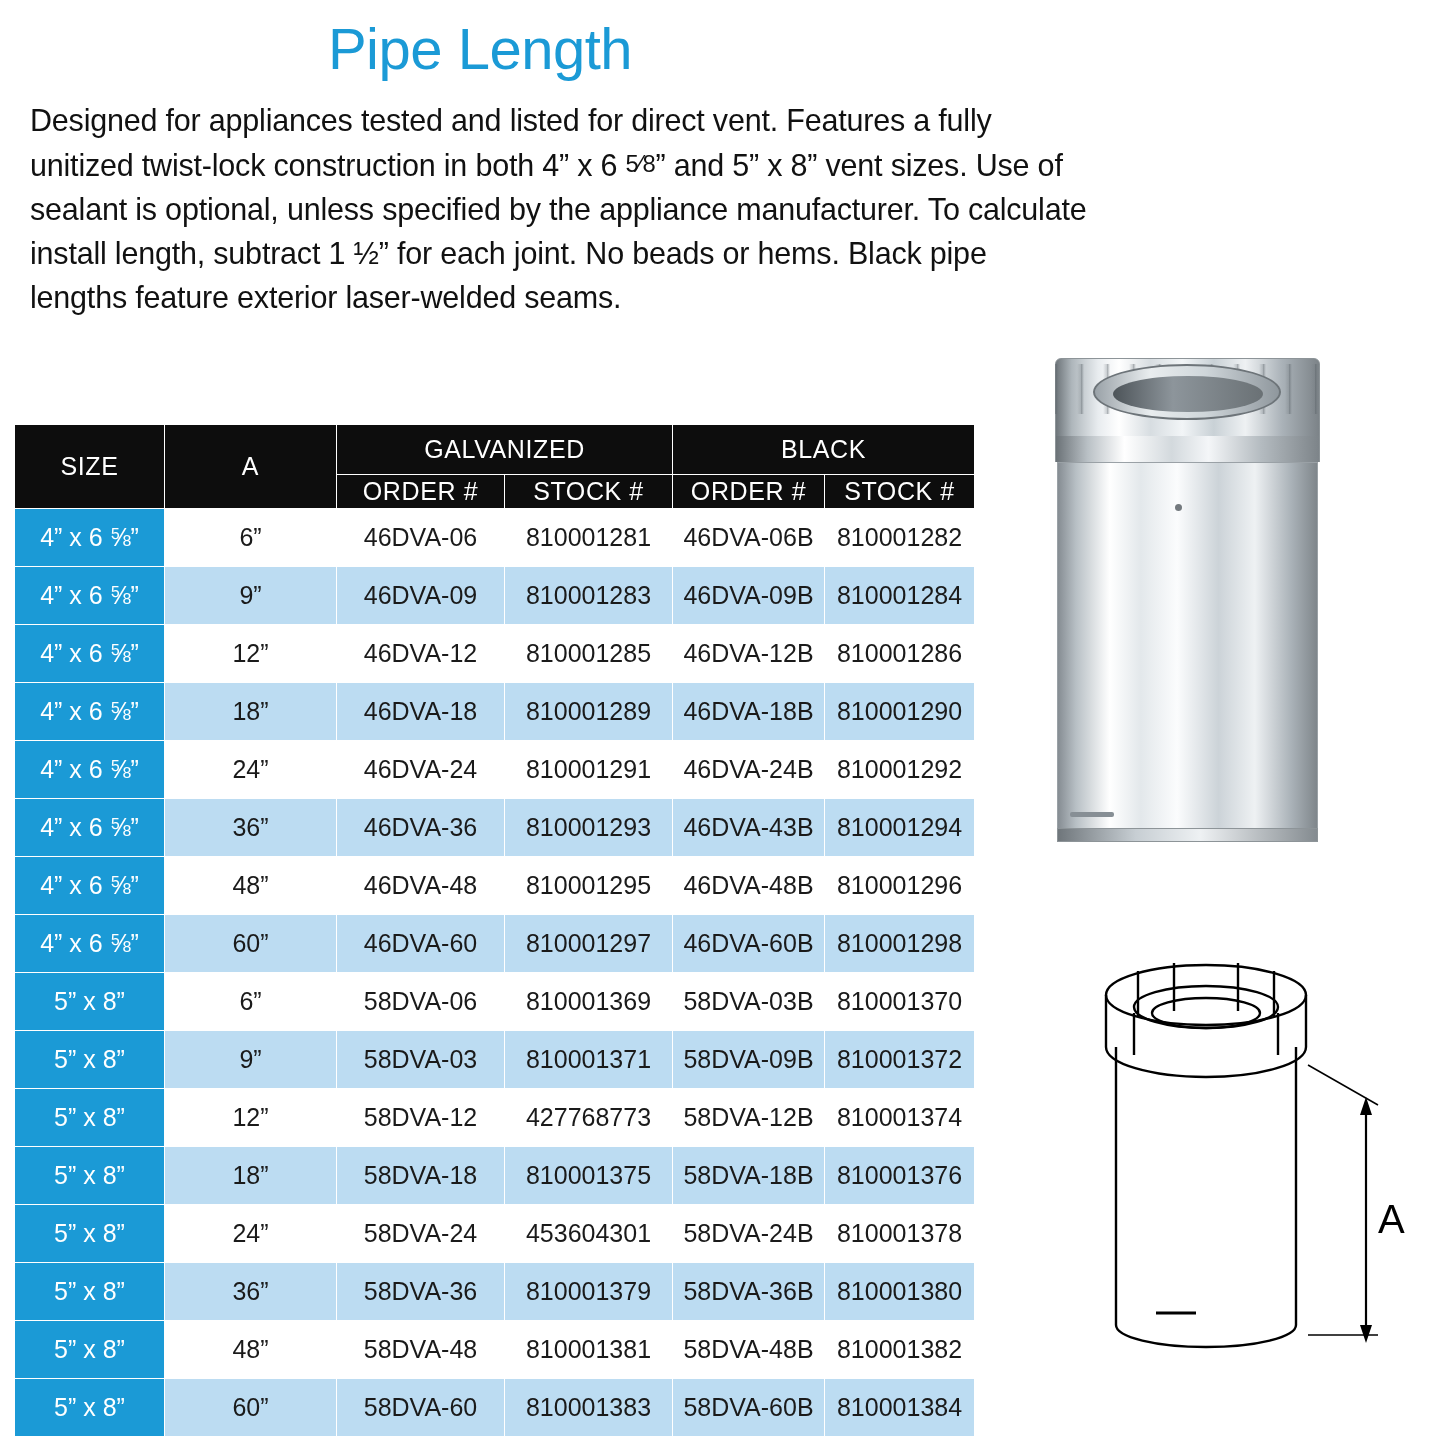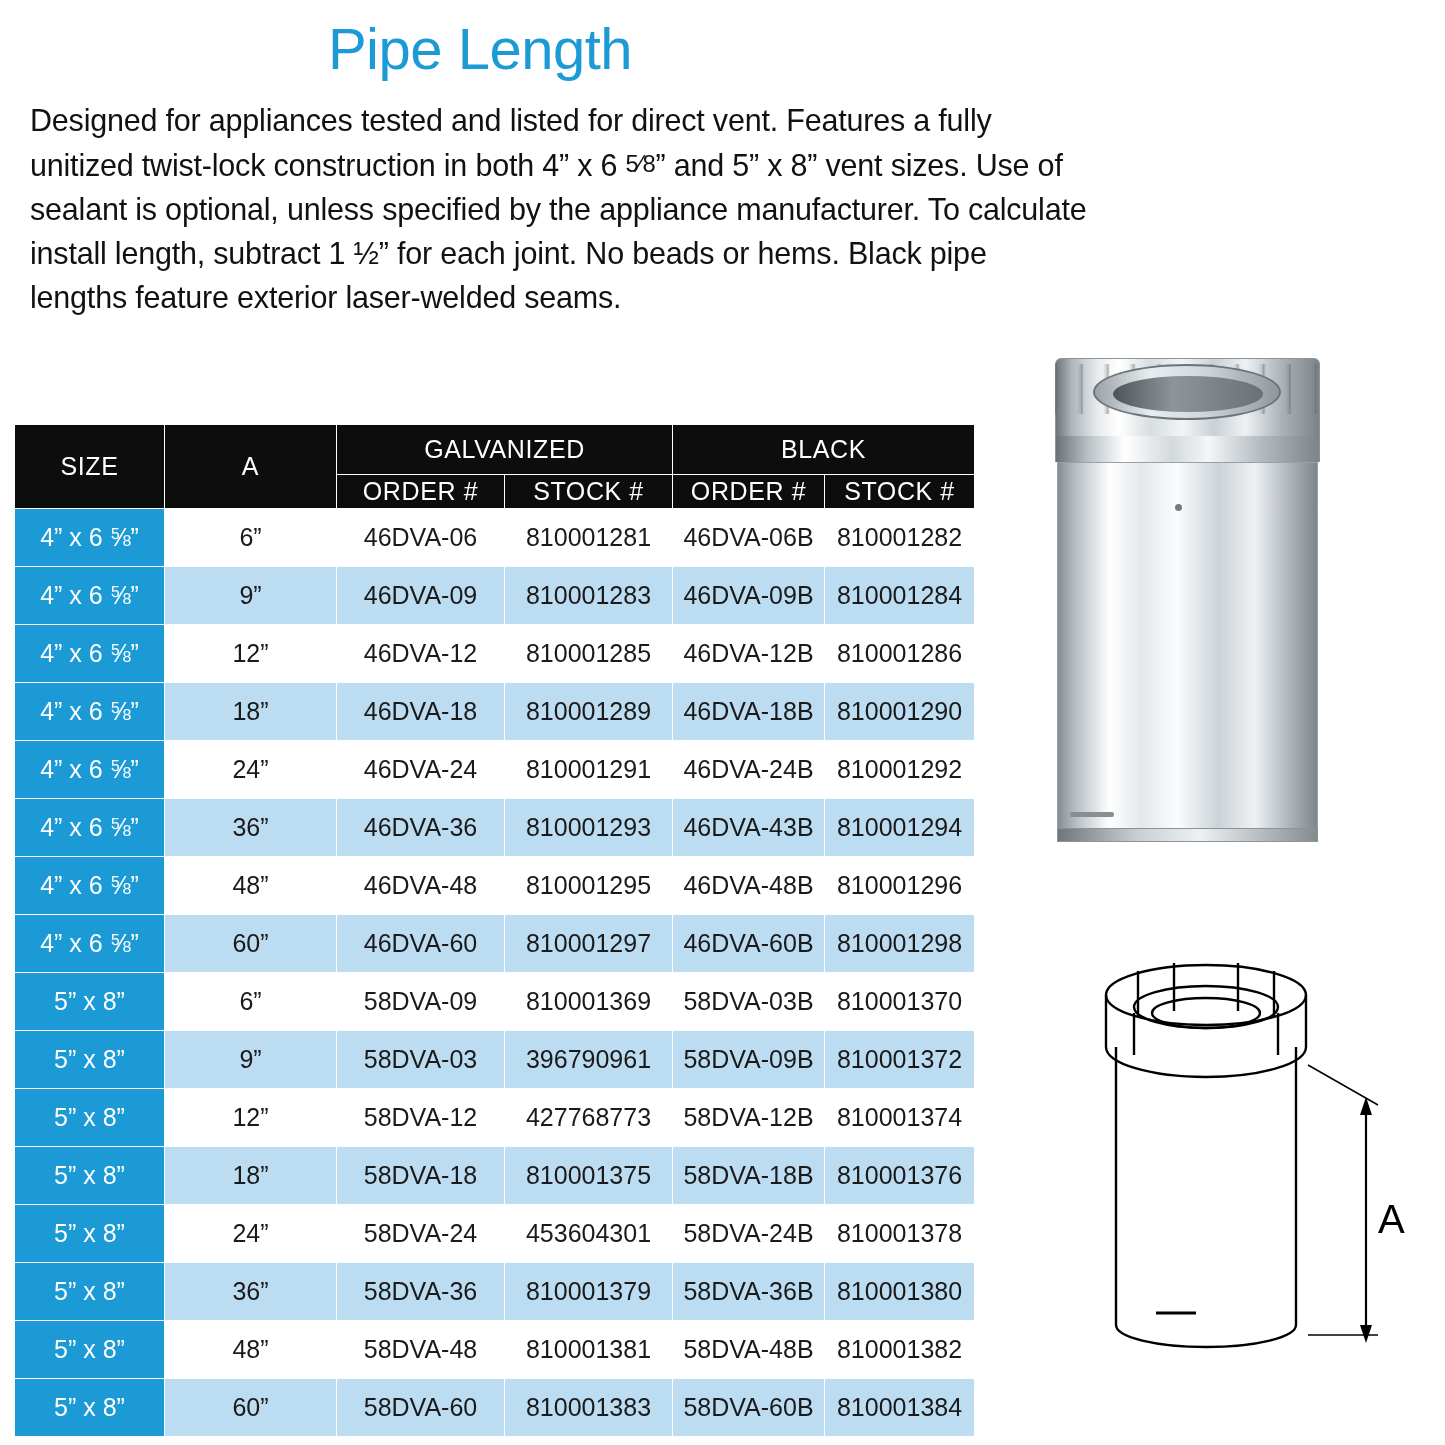--- a/index.html
+++ b/index.html
@@ -325,30 +325,30 @@
             <td class="size-cell">4” x 6 ⅝”</td>
             <td>60”</td>
             <td>46DVA-60</td>
             <td>810001297</td>
             <td>46DVA-60B</td>
             <td>810001298</td>
           </tr>
           <tr>
             <td class="size-cell">5” x 8”</td>
             <td>6”</td>
-            <td>58DVA-09</td>
+            <td>58DVA-06</td>
             <td>810001369</td>
             <td>58DVA-03B</td>
             <td>810001370</td>
           </tr>
           <tr class="alt">
             <td class="size-cell">5” x 8”</td>
             <td>9”</td>
             <td>58DVA-03</td>
-            <td>396790961</td>
+            <td>810001371</td>
             <td>58DVA-09B</td>
             <td>810001372</td>
           </tr>
           <tr>
             <td class="size-cell">5” x 8”</td>
             <td>12”</td>
             <td>58DVA-12</td>
             <td>427768773</td>
             <td>58DVA-12B</td>
             <td>810001374</td>

